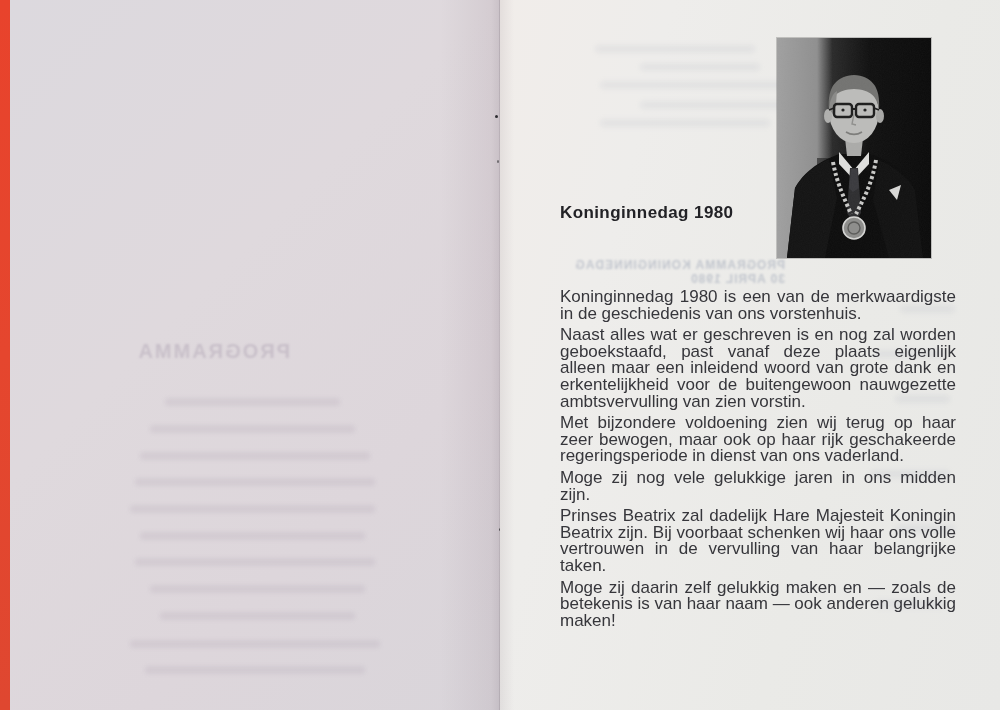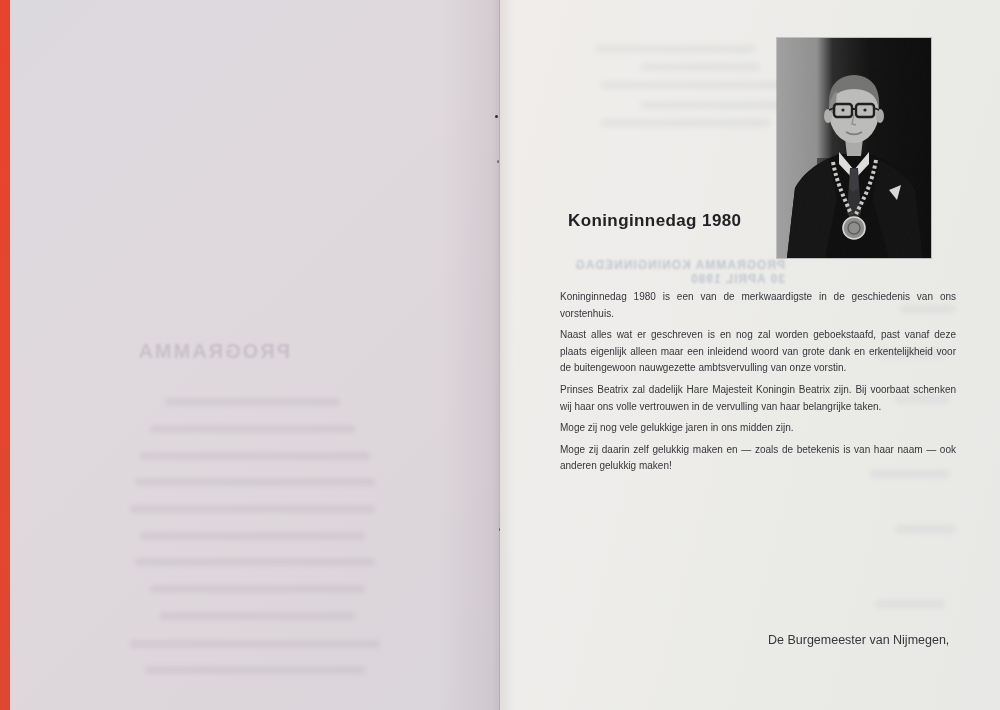--- a/index.html
+++ b/index.html
@@ -47,31 +47,31 @@
     color:#b2a7b6;filter:blur(1.1px);font-weight:bold;
     letter-spacing:2px;user-select:none;
   }
   .ghost-line{
     position:absolute;height:8px;border-radius:4px;
     background:rgba(148,138,154,0.14);filter:blur(2.2px);
   }
   .ghost-line.cool{background:rgba(135,145,170,0.10);filter:blur(2.6px);}
   
   .doc-title{
-    position:absolute;left:60px;top:203px;margin:8px;
+    position:absolute;left:60px;top:203px;margin:0;
     font-size:17px;font-weight:bold;color:#222226;letter-spacing:0.4px;
   }
   .ghost-heading{
     position:absolute;left:55px;top:258px;width:230px;
     transform:scaleX(-1);color:#97a0b2;opacity:0.5;
     font-weight:bold;font-size:12px;filter:blur(1.2px);letter-spacing:1px;
   }
   .body-text{
     position:absolute;left:60px;top:289px;width:396px;
-    color:#36363b;font-size:10px;line-height:16.6px;
+    color:#36363b;font-size:17px;line-height:16.6px;
   }
   .body-text p{margin:0 0 5px 0;text-align:justify;}
   .signature{
     position:absolute;left:268px;top:630px;
     color:#36363b;font-size:12.5px;line-height:20px;
   }
   .photo-frame{
     position:absolute;left:277px;top:38px;width:154px;height:220px;
     box-shadow:0 0 0 1px rgba(60,60,60,0.25);
     background:#141414;
@@ -184,24 +184,24 @@
         <rect x="0" y="0" width="154" height="220" filter="url(#grain)" opacity="0.10"></rect>
       </svg>
     </div>
 
     <h1 class="doc-title">Koninginnedag 1980</h1>
 
     <div class="ghost-heading">PROGRAMMA KONINGINNEDAG 30 APRIL 1980</div>
 
     <div class="body-text">
       <p>Koninginnedag 1980 is een van de merkwaardigste in de geschiedenis van ons vorstenhuis.</p>
-      <p>Naast alles wat er geschreven is en nog zal worden geboekstaafd, past vanaf deze plaats eigenlijk alleen maar een inleidend woord van grote dank en erkentelijkheid voor de buitengewoon nauwgezette ambtsvervulling van onze vorstin.</p>
+      <p>Naast alles wat er geschreven is en nog zal worden geboekstaafd, past vanaf deze plaats eigenlijk alleen maar een inleidend woord van grote dank en erkentelijkheid voor de buitengewoon nauwgezette ambtsvervulling van zien vorstin.</p>
+      <p>Met bijzondere voldoening zien wij terug op haar zeer bewogen, maar ook op haar rijk geschakeerde regeringsperiode in dienst van ons vaderland.</p>
+      <p>Moge zij nog vele gelukkige jaren in ons midden zijn.</p>
       <p>Prinses Beatrix zal dadelijk Hare Majesteit Koningin Beatrix zijn. Bij voorbaat schenken wij haar ons volle vertrouwen in de vervulling van haar belangrijke taken.</p>
-      <p>Moge zij nog vele gelukkige jaren in ons midden zijn.</p>
       <p>Moge zij daarin zelf gelukkig maken en — zoals de betekenis is van haar naam — ook anderen gelukkig maken!</p>
     </div>
 
     <div class="signature">
-      <div>De Burgemeester van Nijmegen,</div>
     </div>
 
   </div>
 </div>
 
 </body></html>

